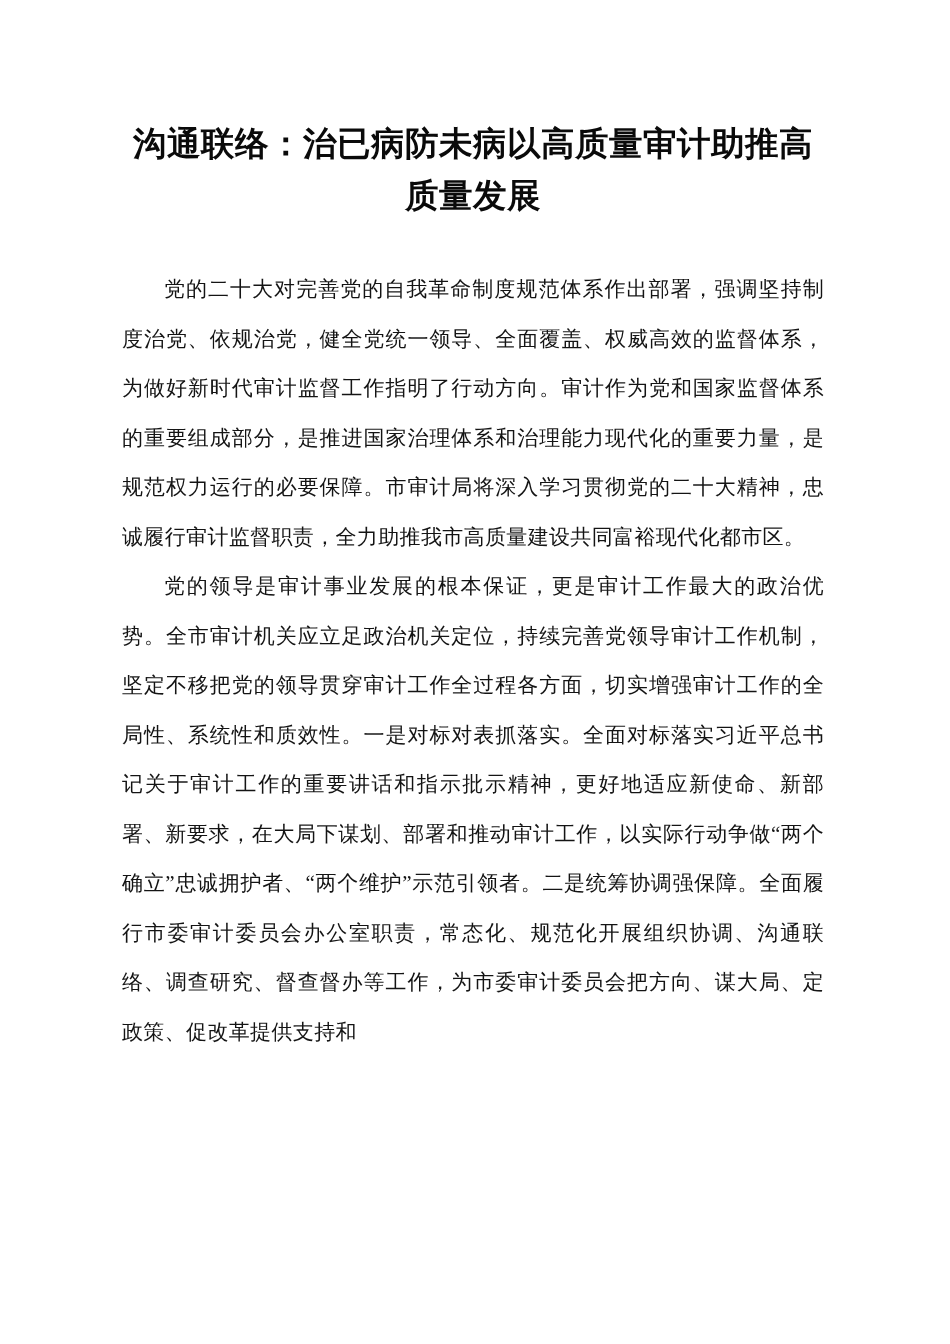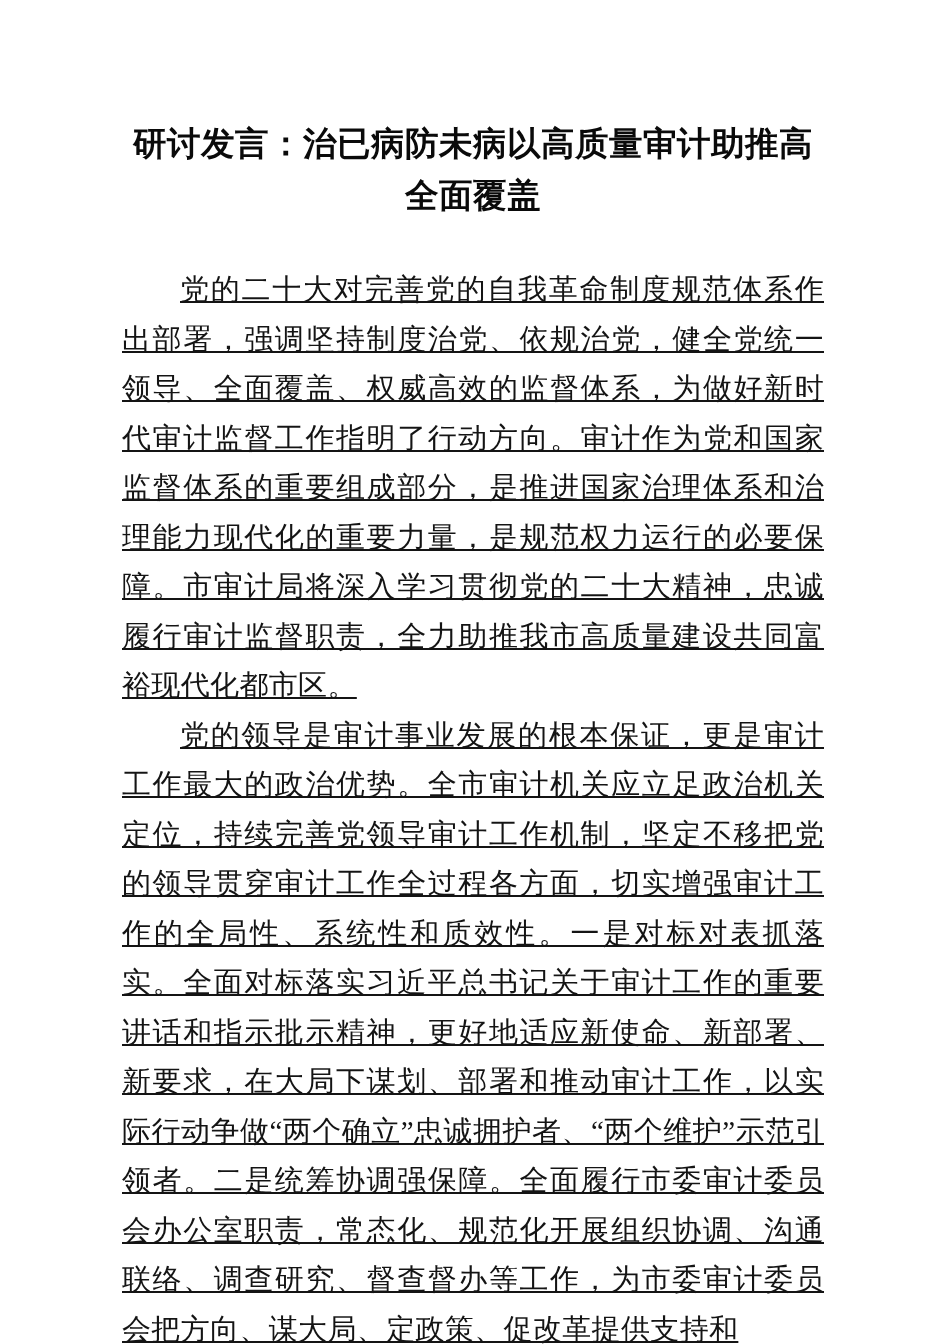--- a/index.html
+++ b/index.html
@@ -54,44 +54,43 @@
     line-height: 49.5px;
     color: #0c0c0c;
     margin: 0;
     text-indent: 2em;
     letter-spacing: 0.2px;
   }
 
   
   .para {
     font-family: "Liberation Serif", "DejaVu Serif", serif;
-    font-size: 29px;
+    font-size: 21px;
     line-height: 49.5px;
     color: #141414;
     margin: 0;
     text-indent: 2em;
     text-align: justify;
     text-justify: inter-ideograph;
     letter-spacing: 0.35px;
     word-break: break-all;
-    text-decoration: underline;
   }
 
   .para.first-block {
     margin-top: 43px;
   }
 </style>
 </head>
 <body>
 
 <div class="page">
   <div class="doc-body">
 
     <h1 class="doc-title">
-      <span>研讨发言：治已病防未病以高质量审计助推高</span><wbr><span>全面覆盖</span>
+      <span>沟通联络：治已病防未病以高质量审计助推高</span><wbr><span>质量发展</span>
     </h1>
 
     <p class="para first-block">党的二十大对完善党的自我革命制度规范体系作出部署，强调坚持制度治党、依规治党，健全党统一领导、全面覆盖、权威高效的监督体系，为做好新时代审计监督工作指明了行动方向。审计作为党和国家监督体系的重要组成部分，是推进国家治理体系和治理能力现代化的重要力量，是规范权力运行的必要保障。市审计局将深入学习贯彻党的二十大精神，忠诚履行审计监督职责，全力助推我市高质量建设共同富裕现代化都市区。</p>
 
 
     <p class="para">党的领导是审计事业发展的根本保证，更是审计工作最大的政治优势。全市审计机关应立足政治机关定位，持续完善党领导审计工作机制，坚定不移把党的领导贯穿审计工作全过程各方面，切实增强审计工作的全局性、系统性和质效性。一是对标对表抓落实。全面对标落实习近平总书记关于审计工作的重要讲话和指示批示精神，更好地适应新使命、新部署、新要求，在大局下谋划、部署和推动审计工作，以实际行动争做“两个确立”忠诚拥护者、“两个维护”示范引领者。二是统筹协调强保障。全面履行市委审计委员会办公室职责，常态化、规范化开展组织协调、沟通联络、调查研究、督查督办等工作，为市委审计委员会把方向、谋大局、定政策、促改革提供支持和</p>
 
   </div>
 </div>
 

